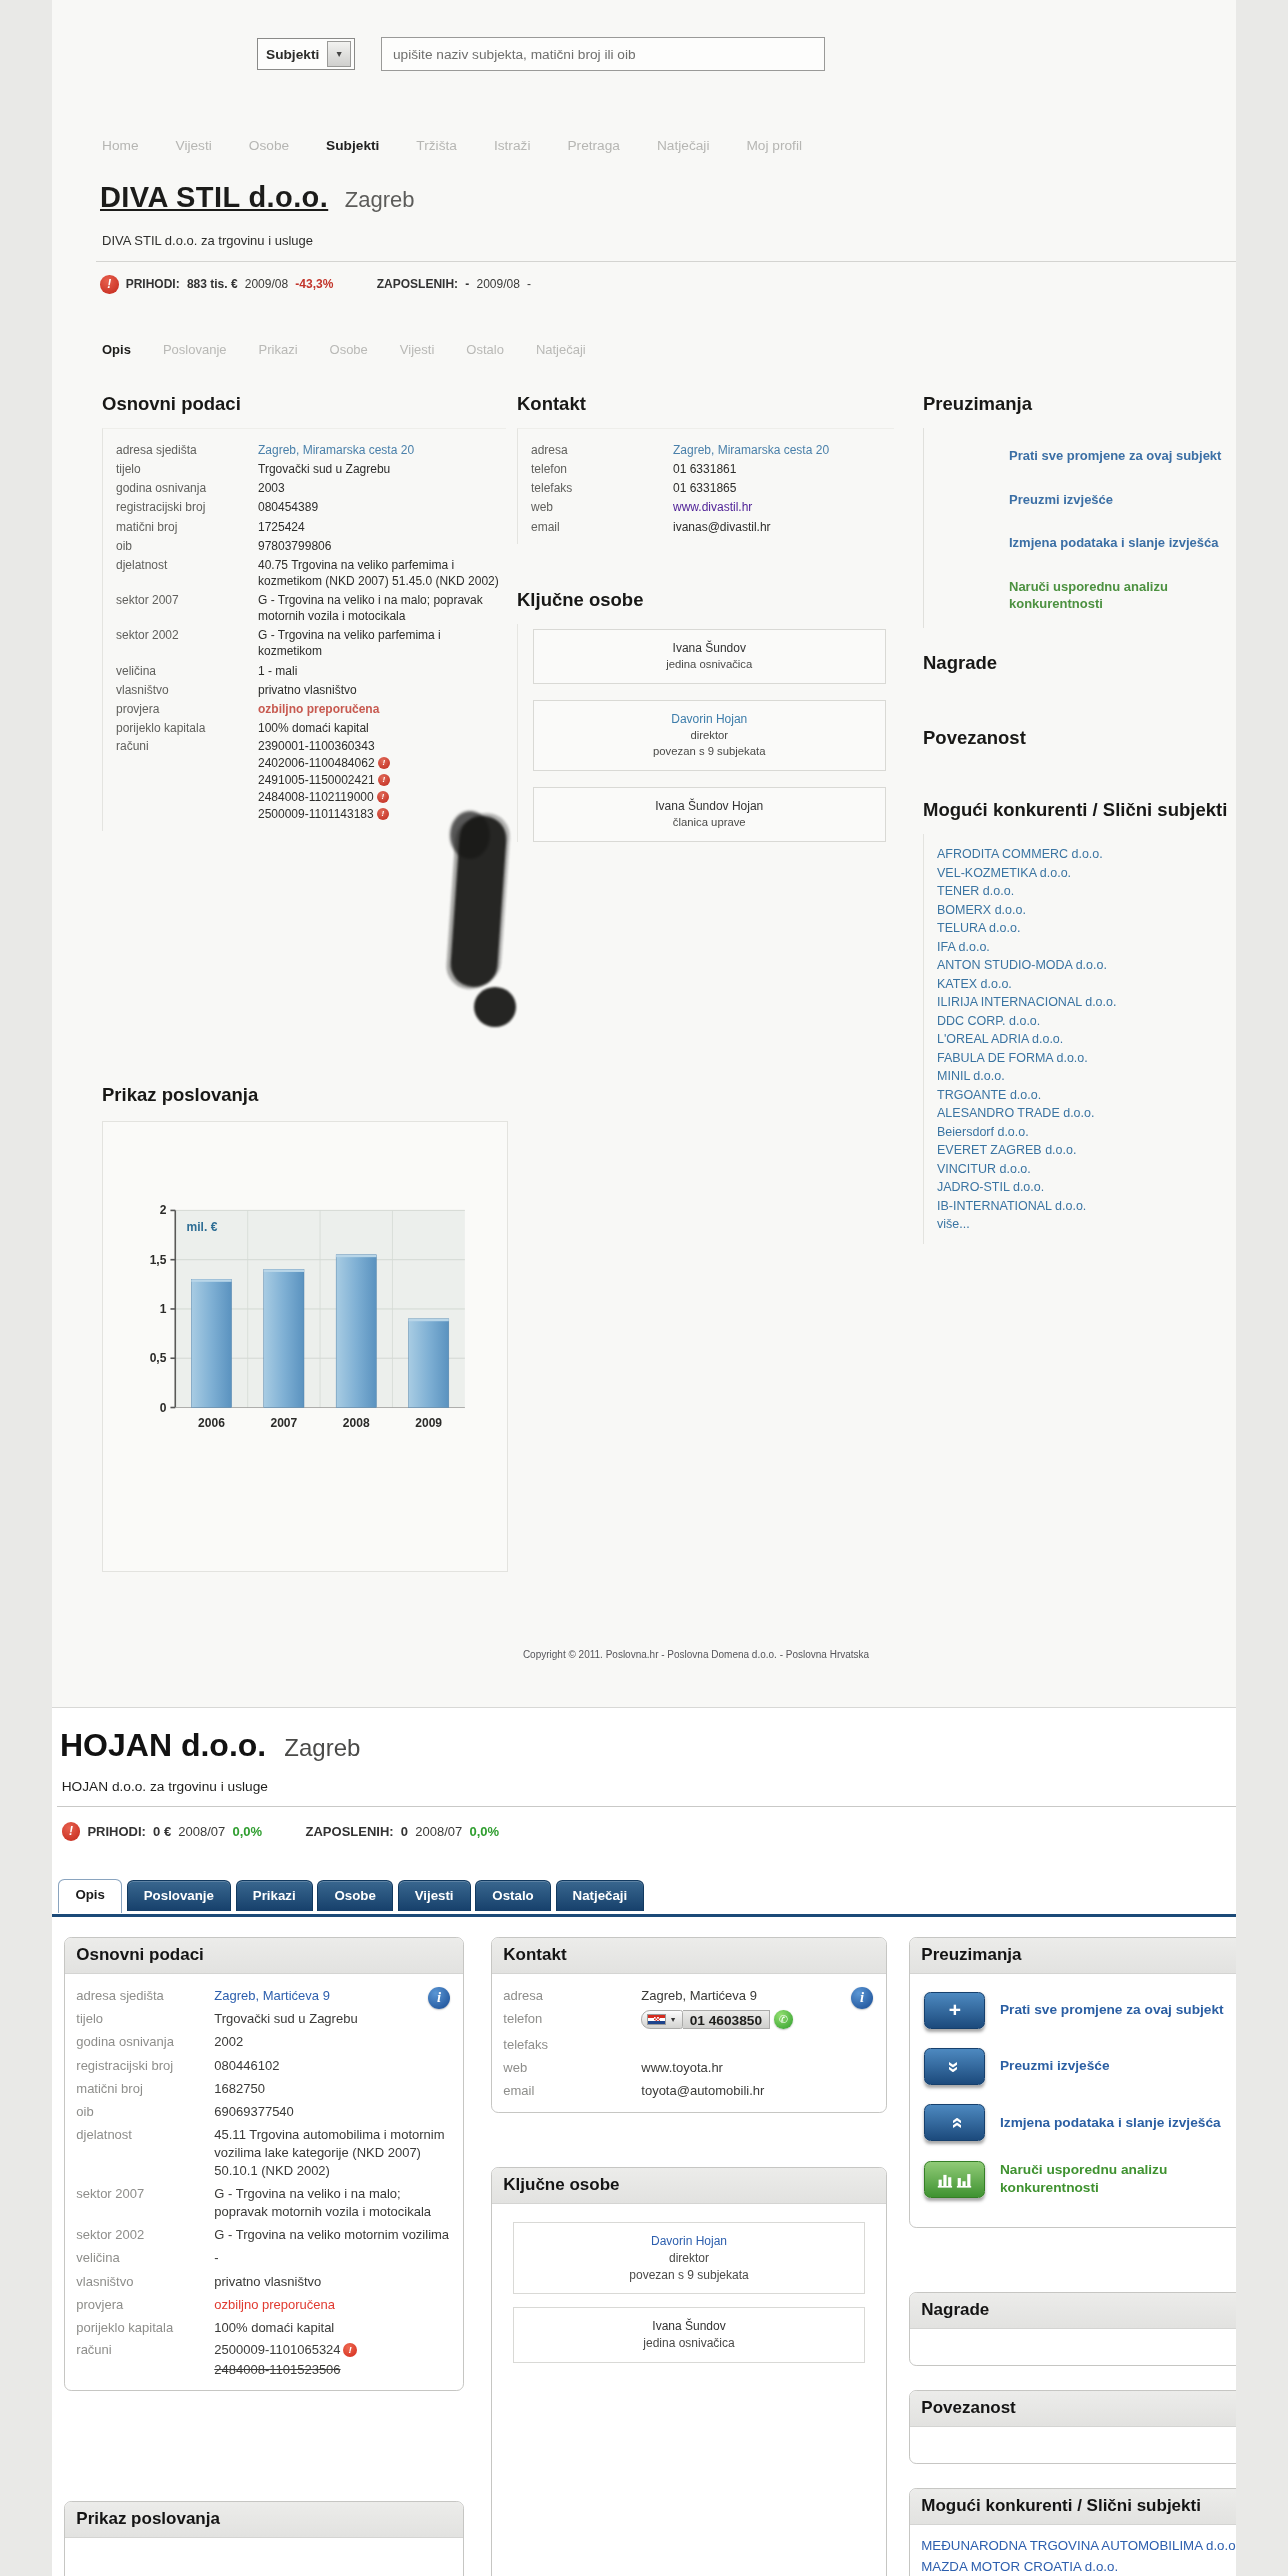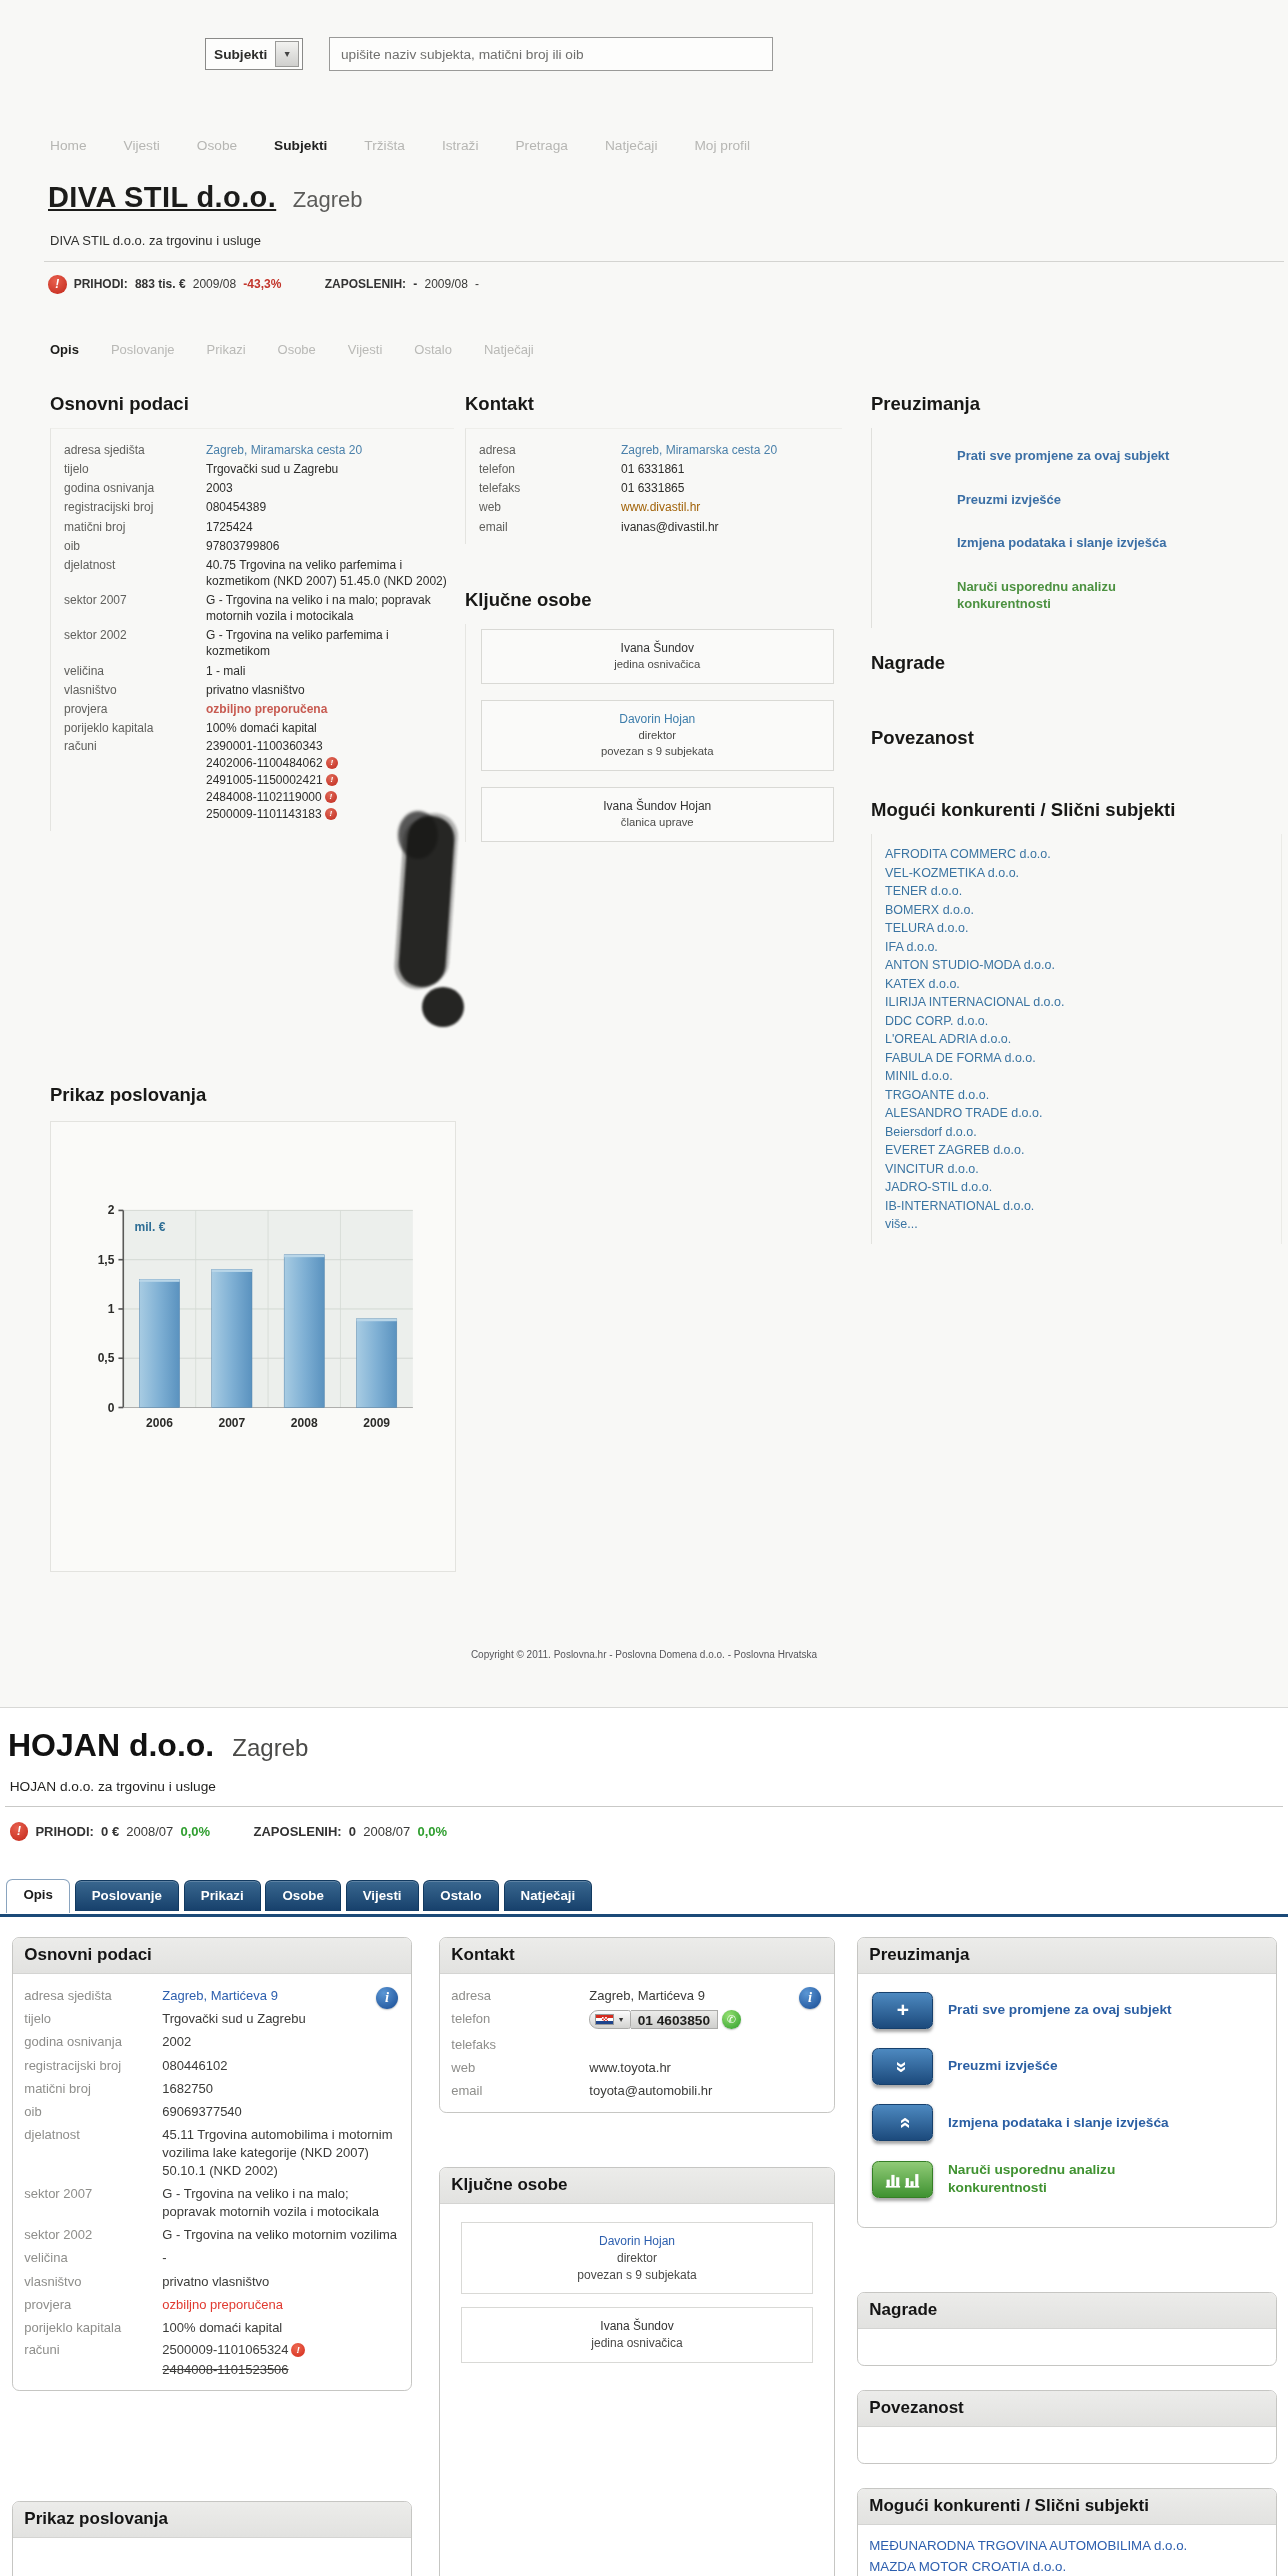--- a/index.html
+++ b/index.html
@@ -1,18 +1,18 @@
 <!DOCTYPE html>
 <html style="font-size:13px"><head>
 <meta charset="utf-8">
 <style>
   html,body{margin:0;padding:0;background:#e9e9e7;}
   *{box-sizing:border-box;}
   body{font-family:"Liberation Sans","DejaVu Sans",sans-serif;}
-  #canvas{position:relative;width:1288px;height:2576px;margin:0 auto;background:#fff;overflow:hidden;}
+  #canvas{position:relative;width:1184px;height:2576px;margin:0 auto;background:#fff;overflow:hidden;}
 
   
   .page1{position:absolute;left:0;top:0;width:1288px;height:1707px;background:#f8f8f6;color:#3b3b39;}
   .search-row{position:absolute;left:205px;top:37px;display:flex;align-items:center;}
   .sel{display:flex;align-items:center;border:1.6px solid #8a8a88;background:#fdfdfc;height:32px;}
   .sel .sel-label{padding:0 8px;font-size:13.7px;font-weight:bold;color:#2c2c2a;}
   .sel .sel-btn{width:24px;height:26px;margin-right:2.4px;background:linear-gradient(#f2f2f0,#cfcfcd);border:0.8px solid #9a9a98;text-align:center;line-height:24px;font-size:8.9px;color:#444;}
   .srch{margin-left:26px;width:444px;height:34px;border:1.6px solid #9a9a98;background:#fdfdfc;font-size:13.7px;color:#555;padding:0 11.3px;font-family:inherit;}
   .srch::placeholder{color:#6f6f6d;}
   .nav1{position:absolute;left:50px;top:138px;display:flex;gap:37px;font-size:13.7px;color:#b6b6b3;text-align:right;}
@@ -38,21 +38,21 @@
   .colM{left:465px;width:377px;}
   .colR{left:871px;width:411px;}
   .h2-1{font-size:18.5px;font-weight:bold;color:#181816;margin:0 0 13px 0;}
   .p1table{border-left:0.8px solid #e4e4e0;border-top:0.8px solid #eeeeea;padding:11.3px 0 8px 13px;}
   .p1row{display:flex;padding:1.6px 0;font-size:12px;line-height:16px;}
   .p1row .lbl{width:142px;color:#60605d;flex:none;}
   .p1row .val{flex:1;color:#2d2d2b;}
   .t-osn .p1row:nth-child(1) .val{color:#4a80aa;}
   .t-osn .p1row:nth-child(12) .val{color:#c75a50;font-weight:bold;}
   .t-kon .p1row:nth-child(1) .val{color:#4a80aa;}
-  .t-kon .p1row:nth-child(4) .val{color:#a16207;}
+  .t-kon .p1row:nth-child(4) .val{color:#4c1d95;}
   .acctblock{display:flex;font-size:12px;line-height:17px;}
   .acctblock .lbl{width:142px;color:#60605d;flex:none;}
   .acct-line{display:flex;align-items:center;gap:3.2px;color:#2d2d2b;}
   .abadge{width:12px;height:12px;border-radius:50%;background:radial-gradient(circle at 40% 30%,#e06a58,#c0281c);color:#fff;font-size:8px;font-weight:bold;text-align:center;line-height:12px;flex:none;font-style:italic;}
   .strike{text-decoration:line-through;}
 
   .kcards{border-left:0.8px solid #e6e6e2;padding:4.8px 8px 0 14.5px;margin-top:8px;}
   .pcard{border:0.8px solid #d9d9d5;padding:9.7px 6.4px 11.3px;margin:0 0 16px 0;text-align:center;font-size:11.3px;color:#4a4a48;background:rgba(255,255,255,.35);}
   .pcard div{line-height:16px;}
   .pcard .nm{font-size:12px;color:#333;}

